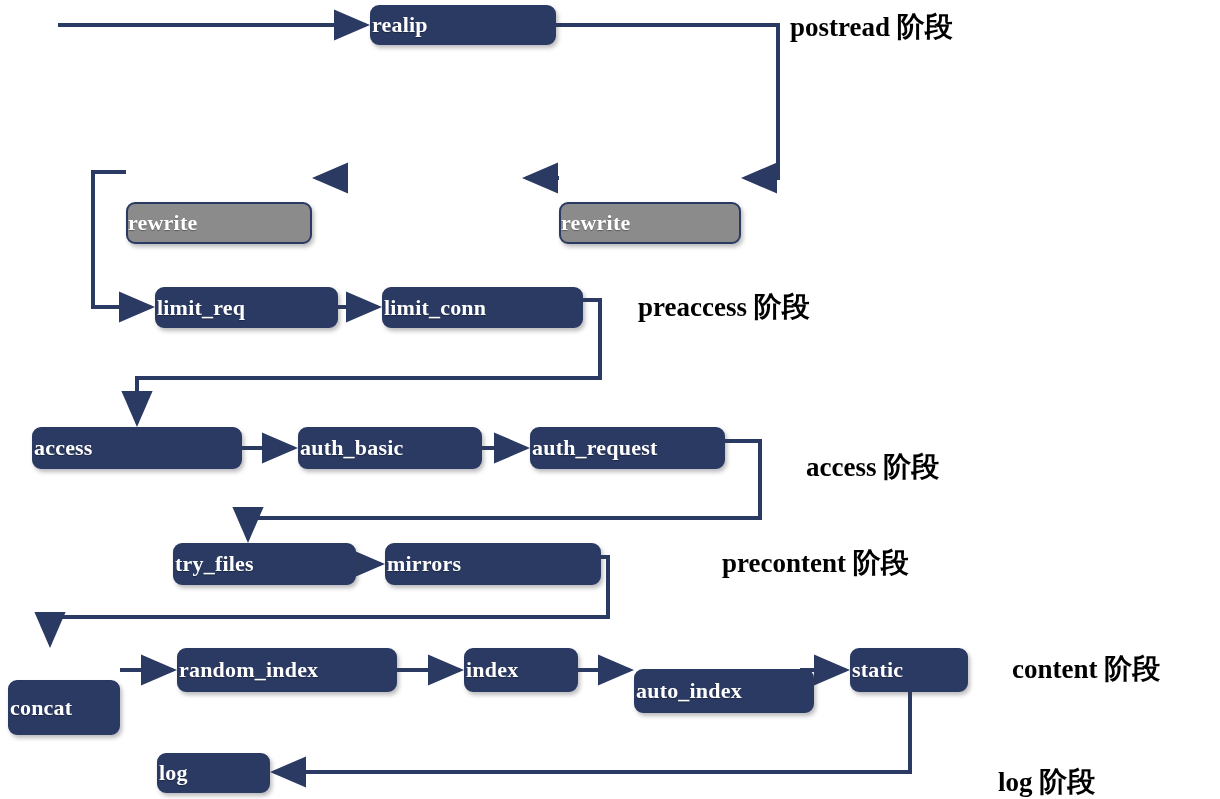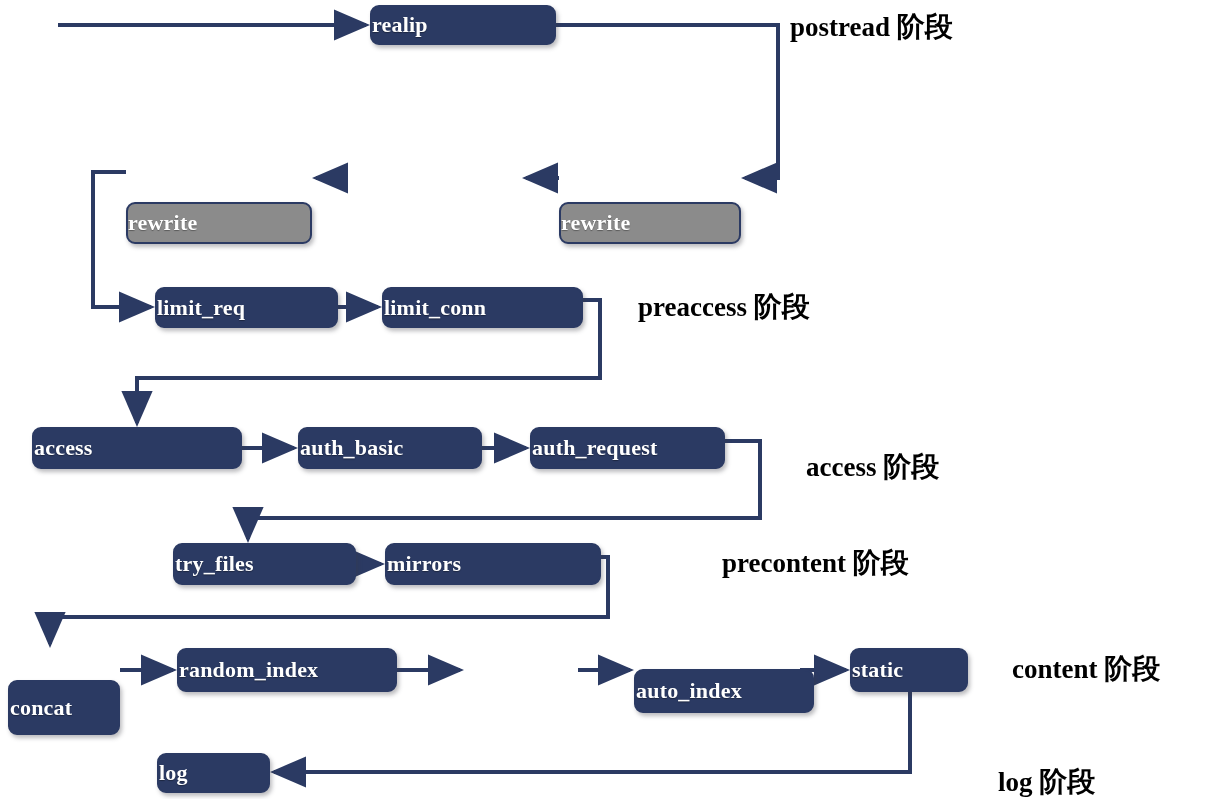--- a/index.html
+++ b/index.html
@@ -136,20 +136,23 @@
   </div>
 
   <div class="node navy" style="left:8px;top:680px;width:112px;height:55px;">
     <span>concat</span>
   </div>
 
   <div class="node navy" style="left:177px;top:648px;width:220px;height:44px;">
     <span>random_index</span>
   </div>
 
+  <div class="node navy" style="left:464px;top:648px;width:114px;height:44px;">
+    <span>index</span>
+  </div>
 
   <div class="node navy" style="left:634px;top:648px;width:180px;height:44px;margin-top:21px;">
     <span>auto_index</span>
   </div>
 
   <div class="node navy" style="left:850px;top:648px;width:118px;height:44px;">
     <span>static</span>
   </div>
 
   <div class="node navy" style="left:157px;top:753px;width:113px;height:40px;">

